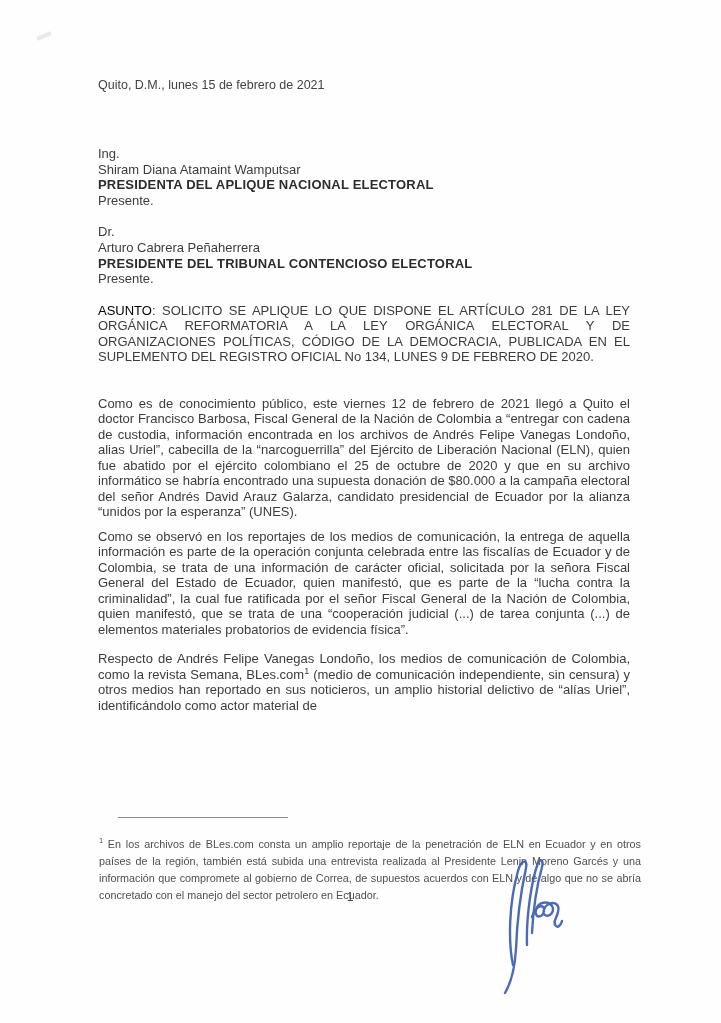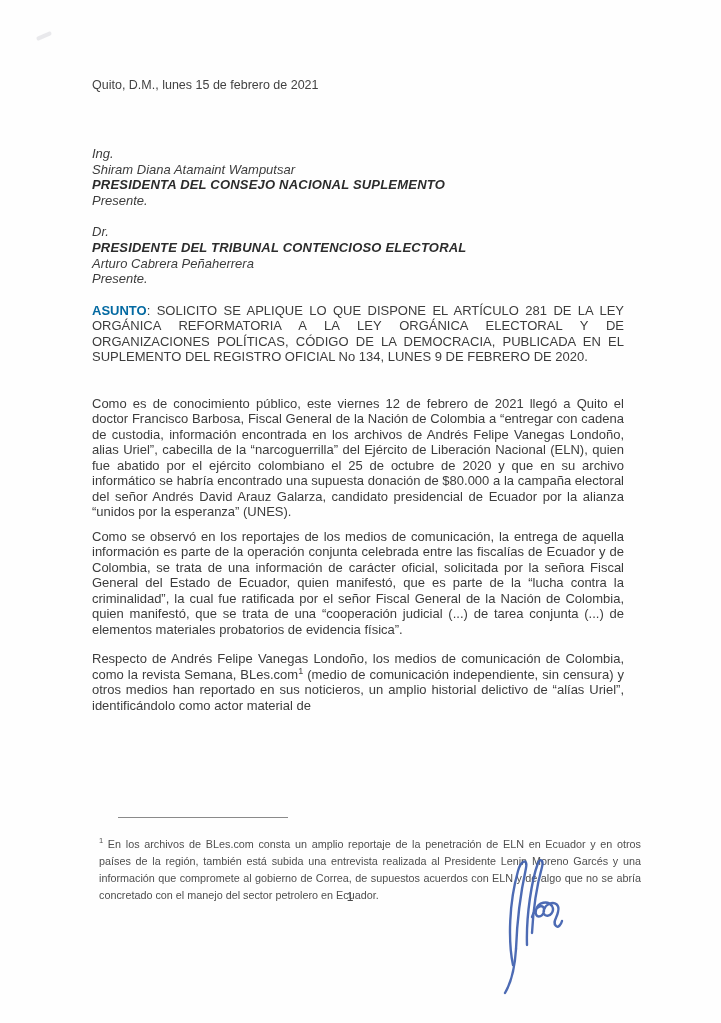--- a/index.html
+++ b/index.html
@@ -11,59 +11,59 @@
     position: relative;
     width: 721px;
     height: 1023px;
     background: #fefefe;
     overflow: hidden;
     font-family: "Liberation Sans", sans-serif;
     color: #3c3c3c;
   }
   .content-column {
     position: absolute;
-    left: 92px;
+    left: 98px;
     top: 78px;
     width: 532px;
   }
   .date-line {
     font-size: 12.5px;
     line-height: 15px;
     color: #424242;
     margin: 0 0 0 0;
   }
   .address-block {
     margin: 0;
     font-size: 13px;
     line-height: 15.6px;
   }
   .address-block-1 { margin-top: 53px; }
   .address-block-2 { margin-top: 16px; }
-  .address-line { display: block; font-style: italic; }
+  .address-line { display: block; }
   .recipient-title {
     font-weight: bold;
     color: #2c2c2c;
     letter-spacing: 0.2px;
   }
   .greeting-line {
     margin-top: 16px;
     font-size: 13px;
     line-height: 15.5px;
   }
   .para {
     margin: 0;
     font-size: 13px;
     line-height: 15.5px;
     text-align: justify;
     color: #3c3c3c;
   }
   .subject-para { margin-top: 16px; }
   .subject-label {
-    font-weight: bold;
-    color: #0369a1;
+    font-weight: normal;
+    color: #000000;
   }
   .body-para-1 { margin-top: 31px; }
   .body-para-2 { margin-top: 9px; }
   .body-para-3 { margin-top: 14px; }
   sup.ref {
     font-size: 9px;
     line-height: 0;
     vertical-align: super;
   }
   .footnote-divider {
@@ -120,28 +120,28 @@
 
   <div class="pencil-mark"></div>
 
   <div class="content-column">
 
     <p class="date-line">Quito, D.M., lunes 15 de febrero de 2021</p>
 
     <div class="address-block address-block-1">
       <span class="address-line">Ing.</span>
       <span class="address-line">Shiram Diana Atamaint Wamputsar</span>
-      <span class="address-line recipient-title">PRESIDENTA DEL CONSEJO NACIONAL SUPLEMENTO</span>
+      <span class="address-line recipient-title">PRESIDENTA DEL APLIQUE NACIONAL ELECTORAL</span>
       <span class="address-line">Presente.</span>
     </div>
 
     <div class="address-block address-block-2">
       <span class="address-line">Dr.</span>
+      <span class="address-line">Arturo Cabrera Peñaherrera</span>
       <span class="address-line recipient-title">PRESIDENTE DEL TRIBUNAL CONTENCIOSO ELECTORAL</span>
-      <span class="address-line">Arturo Cabrera Peñaherrera</span>
       <span class="address-line">Presente.</span>
     </div>
 
 
     <p class="para subject-para"><span class="subject-label">ASUNTO</span><span>: SOLICITO SE APLIQUE LO QUE DISPONE EL ARTÍCULO 281 DE LA LEY ORGÁNICA REFORMATORIA A LA LEY ORGÁNICA ELECTORAL Y DE ORGANIZACIONES POLÍTICAS, CÓDIGO DE LA DEMOCRACIA, PUBLICADA EN EL SUPLEMENTO DEL REGISTRO OFICIAL No 134, LUNES 9 DE FEBRERO DE 2020.</span></p>
 
     <p class="para body-para-1">Como es de conocimiento público, este viernes 12 de febrero de 2021 llegó a Quito el doctor Francisco Barbosa, Fiscal General de la Nación de Colombia a “entregar con cadena de custodia, información encontrada en los archivos de Andrés Felipe Vanegas Londoño, alias Uriel”, cabecilla de la “narcoguerrilla” del Ejército de Liberación Nacional (ELN), quien fue abatido por el ejército colombiano el 25 de octubre de 2020 y que en su archivo informático se habría encontrado una supuesta donación de $80.000 a la campaña electoral del señor Andrés David Arauz Galarza, candidato presidencial de Ecuador por la alianza “unidos por la esperanza” (UNES).</p>
 
     <p class="para body-para-2">Como se observó en los reportajes de los medios de comunicación, la entrega de aquella información es parte de la operación conjunta celebrada entre las fiscalías de Ecuador y de Colombia, se trata de una información de carácter oficial, solicitada por la señora Fiscal General del Estado de Ecuador, quien manifestó, que es parte de la “lucha contra la criminalidad”, la cual fue ratificada por el señor Fiscal General de la Nación de Colombia, quien manifestó, que se trata de una “cooperación judicial (...) de tarea conjunta (...) de elementos materiales probatorios de evidencia física”.</p>
 

